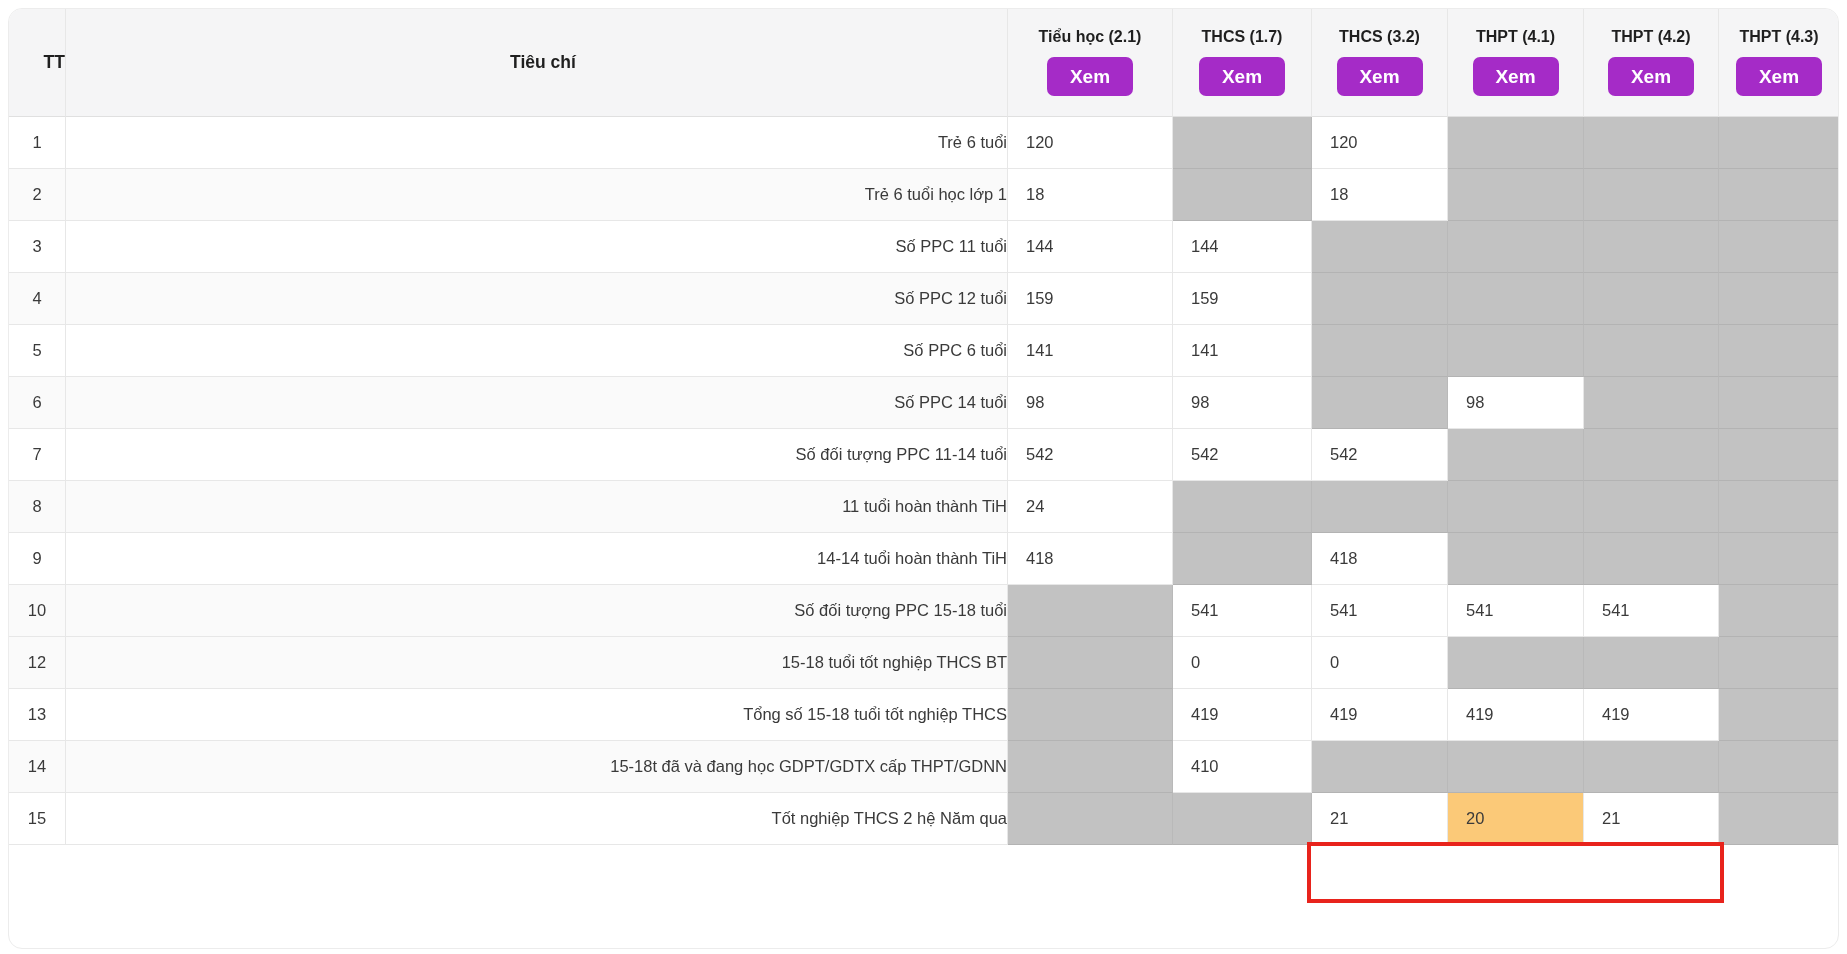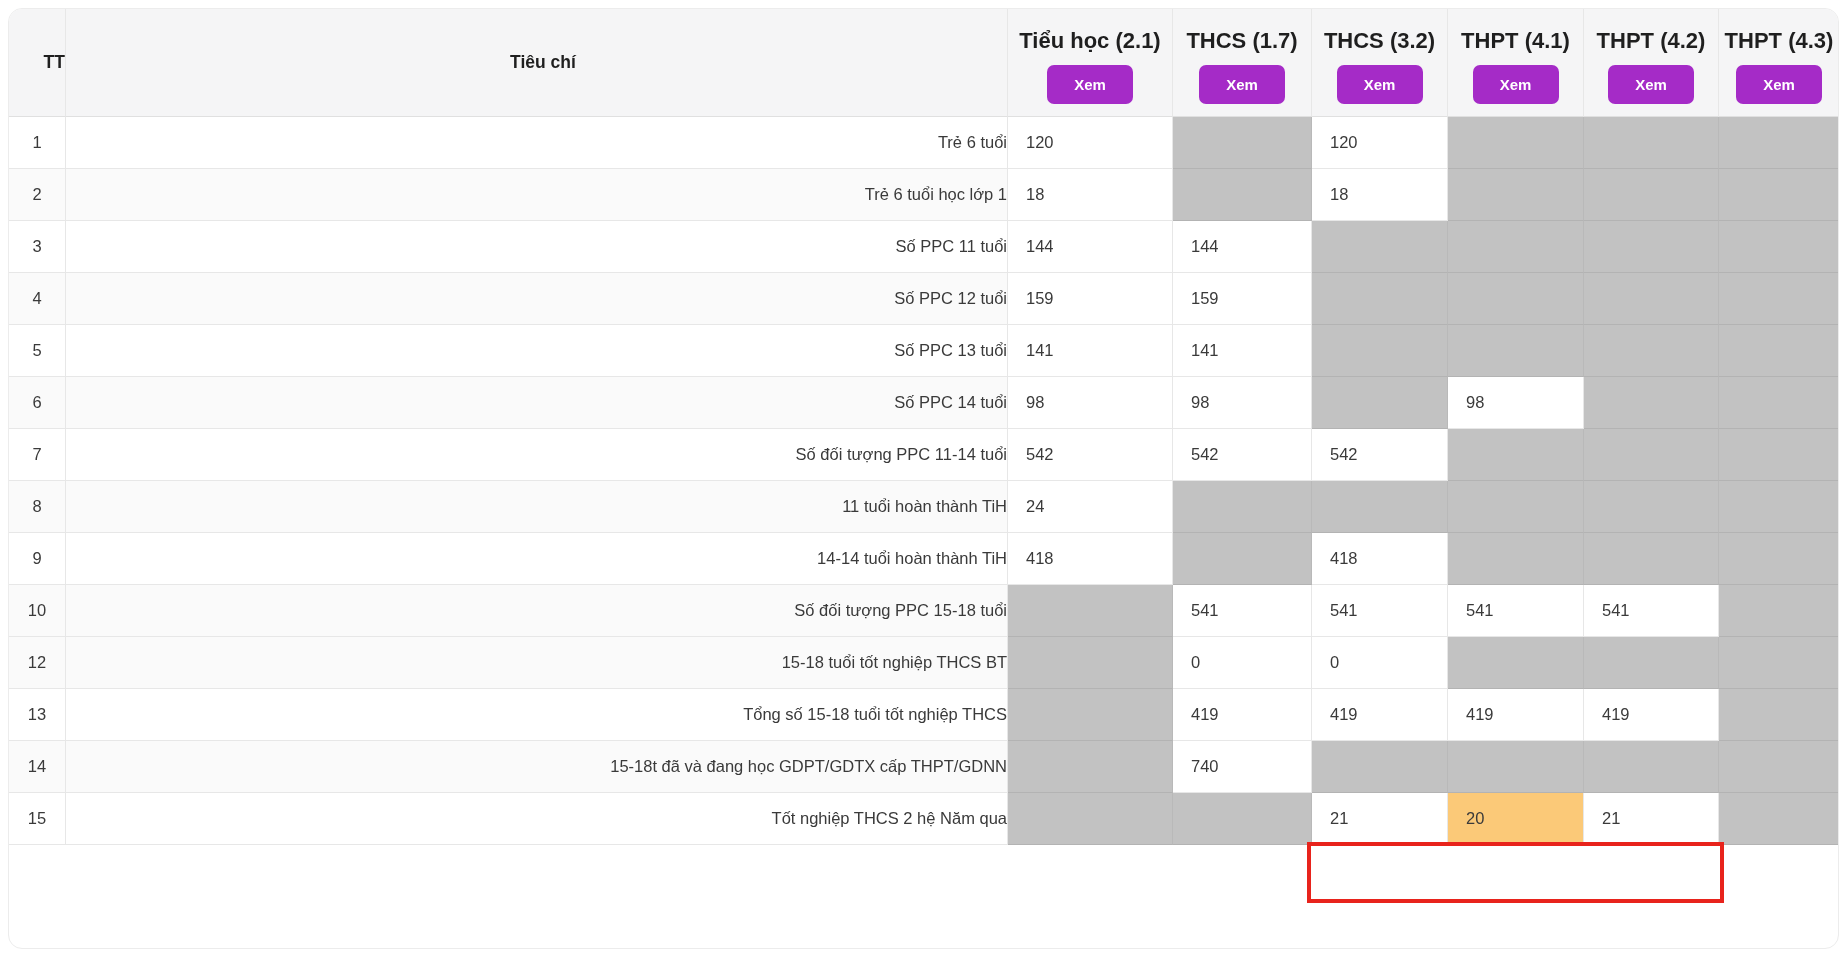--- a/index.html
+++ b/index.html
@@ -33,31 +33,31 @@
     vertical-align: middle;
     font-size: 17.5px;
     font-weight: 700;
     color: #1f1f1f;
     white-space: nowrap;
   }
   thead th:last-child { border-right: none; }
   th.tt-th { text-align: right; }
   th.label-th { text-align: center; padding-left: 13px; }
   th.col-th { vertical-align: top; text-align: center; padding-top: 19px; }
-  .col-title { font-size: 22px; font-weight: 700; color: #1f1f1f; margin-bottom: 11px; }
+  .col-title { font-size: 16px; font-weight: 700; color: #1f1f1f; margin-bottom: 11px; }
   button.xem {
     display: inline-block;
     min-width: 86px; height: 39px;
     padding: 0 22px;
     background: #a52bc7;
     color: #ffffff;
     border: none;
     border-radius: 7px;
     font-family: inherit;
-    font-size: 15px;
+    font-size: 19px;
     font-weight: 700;
     cursor: pointer;
   }
   
   tbody td {
     height: 52px;
     border-bottom: 1px solid #e7e7e7;
     border-right: 1px solid #e7e7e7;
     font-size: 16.5px;
     color: #3a3a3a;
@@ -154,21 +154,21 @@
             <td class="label-cell">Số PPC 12 tuổi</td>
             <td class="val-cell">159</td>
             <td class="val-cell">159</td>
             <td class="empty-cell"></td>
             <td class="empty-cell"></td>
             <td class="empty-cell"></td>
             <td class="empty-cell"></td>
           </tr>
           <tr class="odd">
             <td class="tt-cell">5</td>
-            <td class="label-cell">Số PPC 13 tuổi</td>
+            <td class="label-cell">Số PPC 6 tuổi</td>
             <td class="val-cell">141</td>
             <td class="val-cell">141</td>
             <td class="empty-cell"></td>
             <td class="empty-cell"></td>
             <td class="empty-cell"></td>
             <td class="empty-cell"></td>
           </tr>
           <tr class="even">
             <td class="tt-cell">6</td>
             <td class="label-cell">Số PPC 14 tuổi</td>
@@ -236,21 +236,21 @@
             <td class="val-cell">419</td>
             <td class="val-cell">419</td>
             <td class="val-cell">419</td>
             <td class="val-cell">419</td>
             <td class="empty-cell"></td>
           </tr>
           <tr class="even">
             <td class="tt-cell">14</td>
             <td class="label-cell">15-18t đã và đang học GDPT/GDTX cấp THPT/GDNN</td>
             <td class="empty-cell"></td>
-            <td class="val-cell">740</td>
+            <td class="val-cell">410</td>
             <td class="empty-cell"></td>
             <td class="empty-cell"></td>
             <td class="empty-cell"></td>
             <td class="empty-cell"></td>
           </tr>
           <tr class="odd">
             <td class="tt-cell">15</td>
             <td class="label-cell">Tốt nghiệp THCS 2 hệ Năm qua</td>
             <td class="empty-cell"></td>
             <td class="empty-cell"></td>

